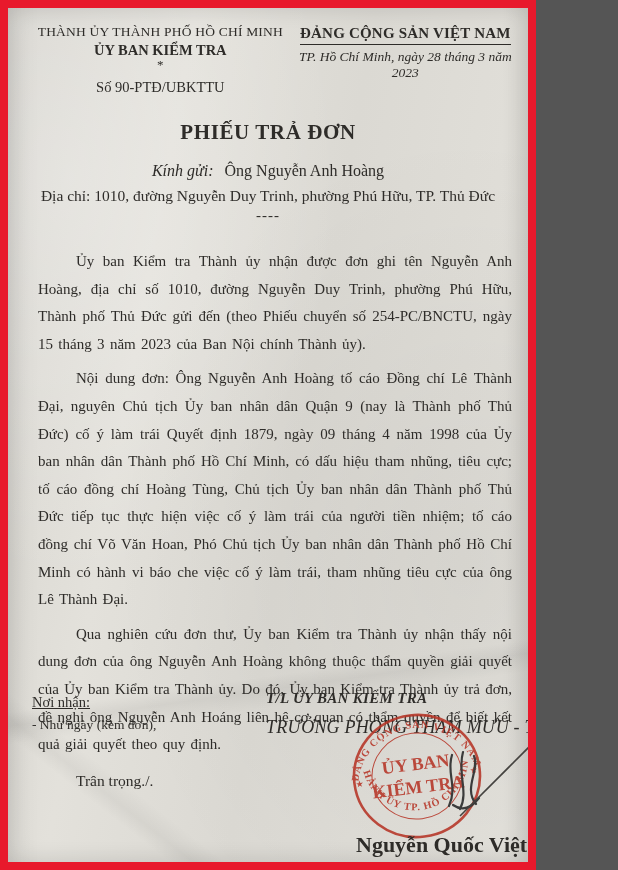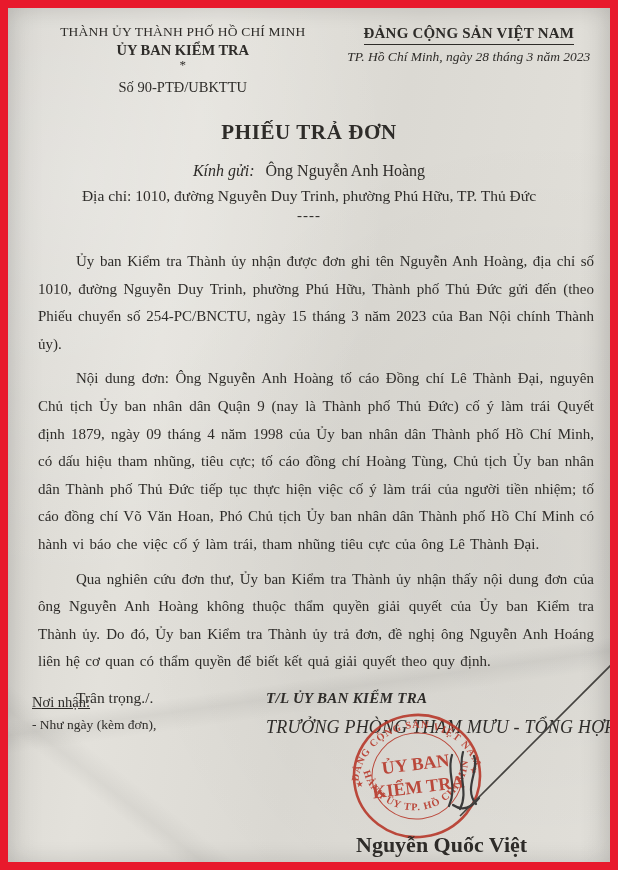--- a/index.html
+++ b/index.html
@@ -1,18 +1,18 @@
 <!DOCTYPE html>
 <html><head>
 <meta charset="utf-8">
 <style>
   html,body{margin:0;padding:0;background:#555;}
   .page{
     position:relative;
-    width:618px;height:870px;
+    width:536px;height:870px;
     box-sizing:border-box;
     border:8px solid #e8192c;
     background:#f97316;
     overflow:hidden;
     font-family:"Liberation Serif","DejaVu Serif",serif;
     color:#2e2c29;
   }
   .paper{
     position:relative;
     width:100%;height:100%;

